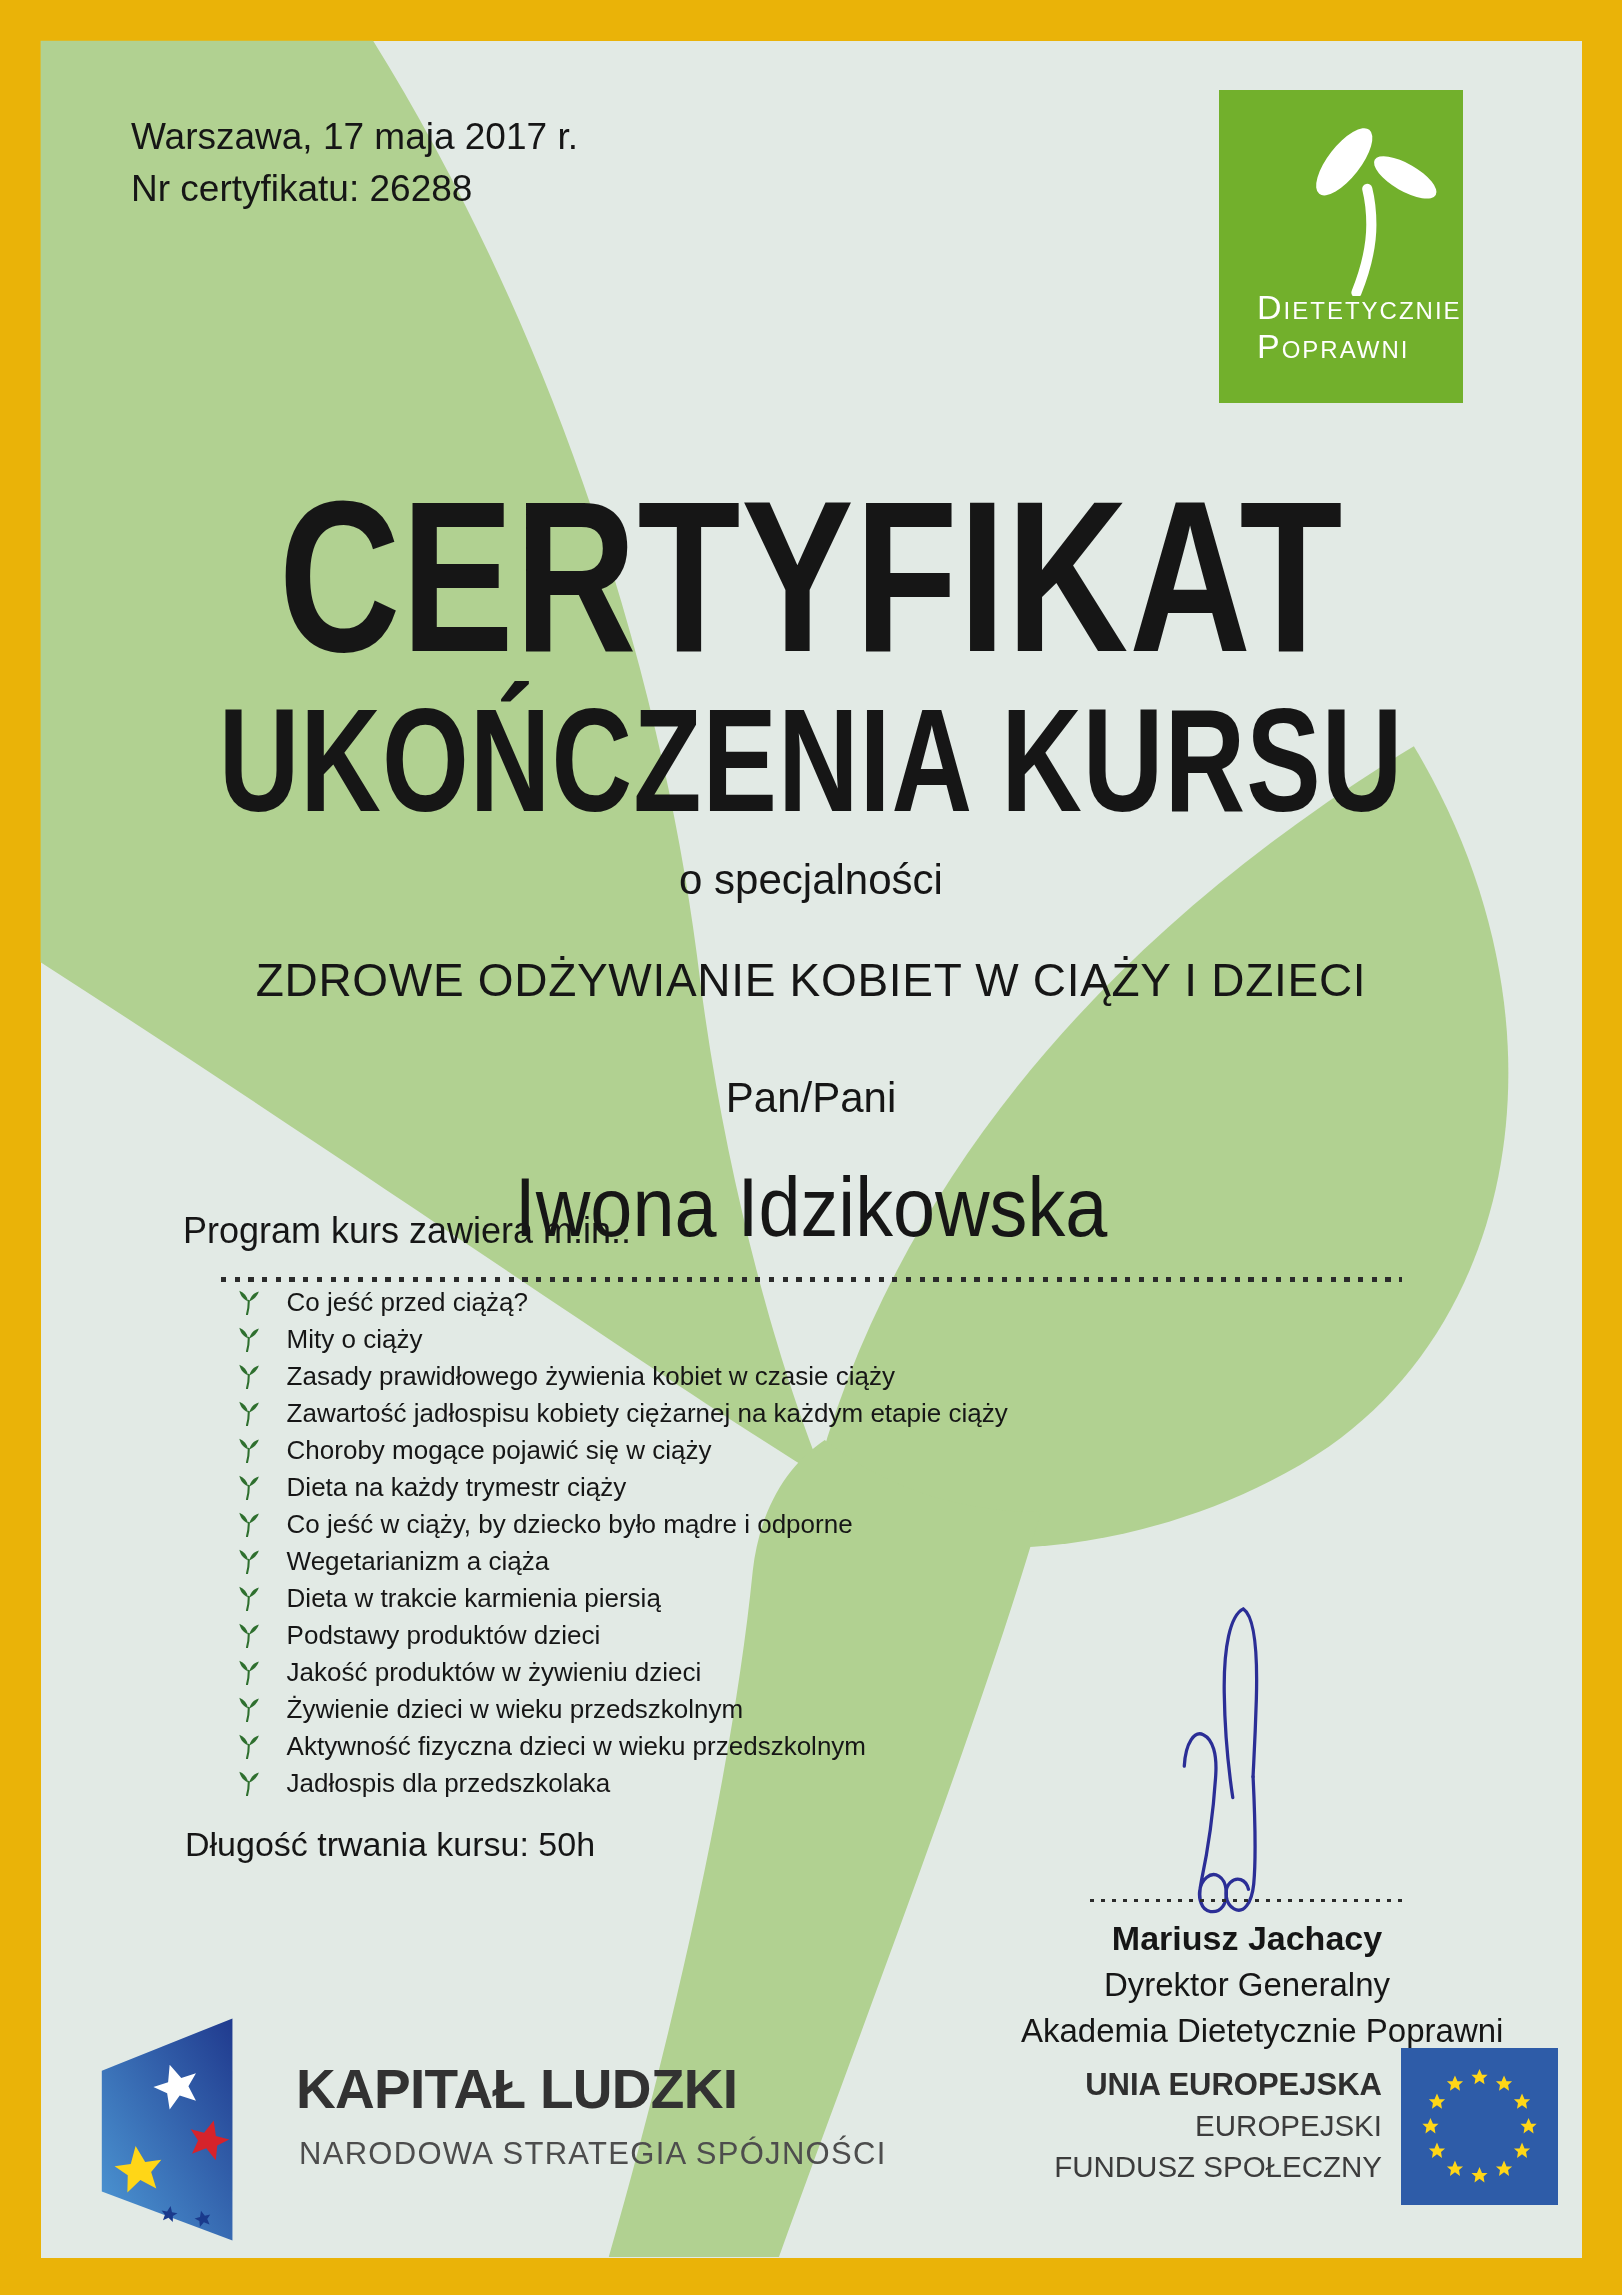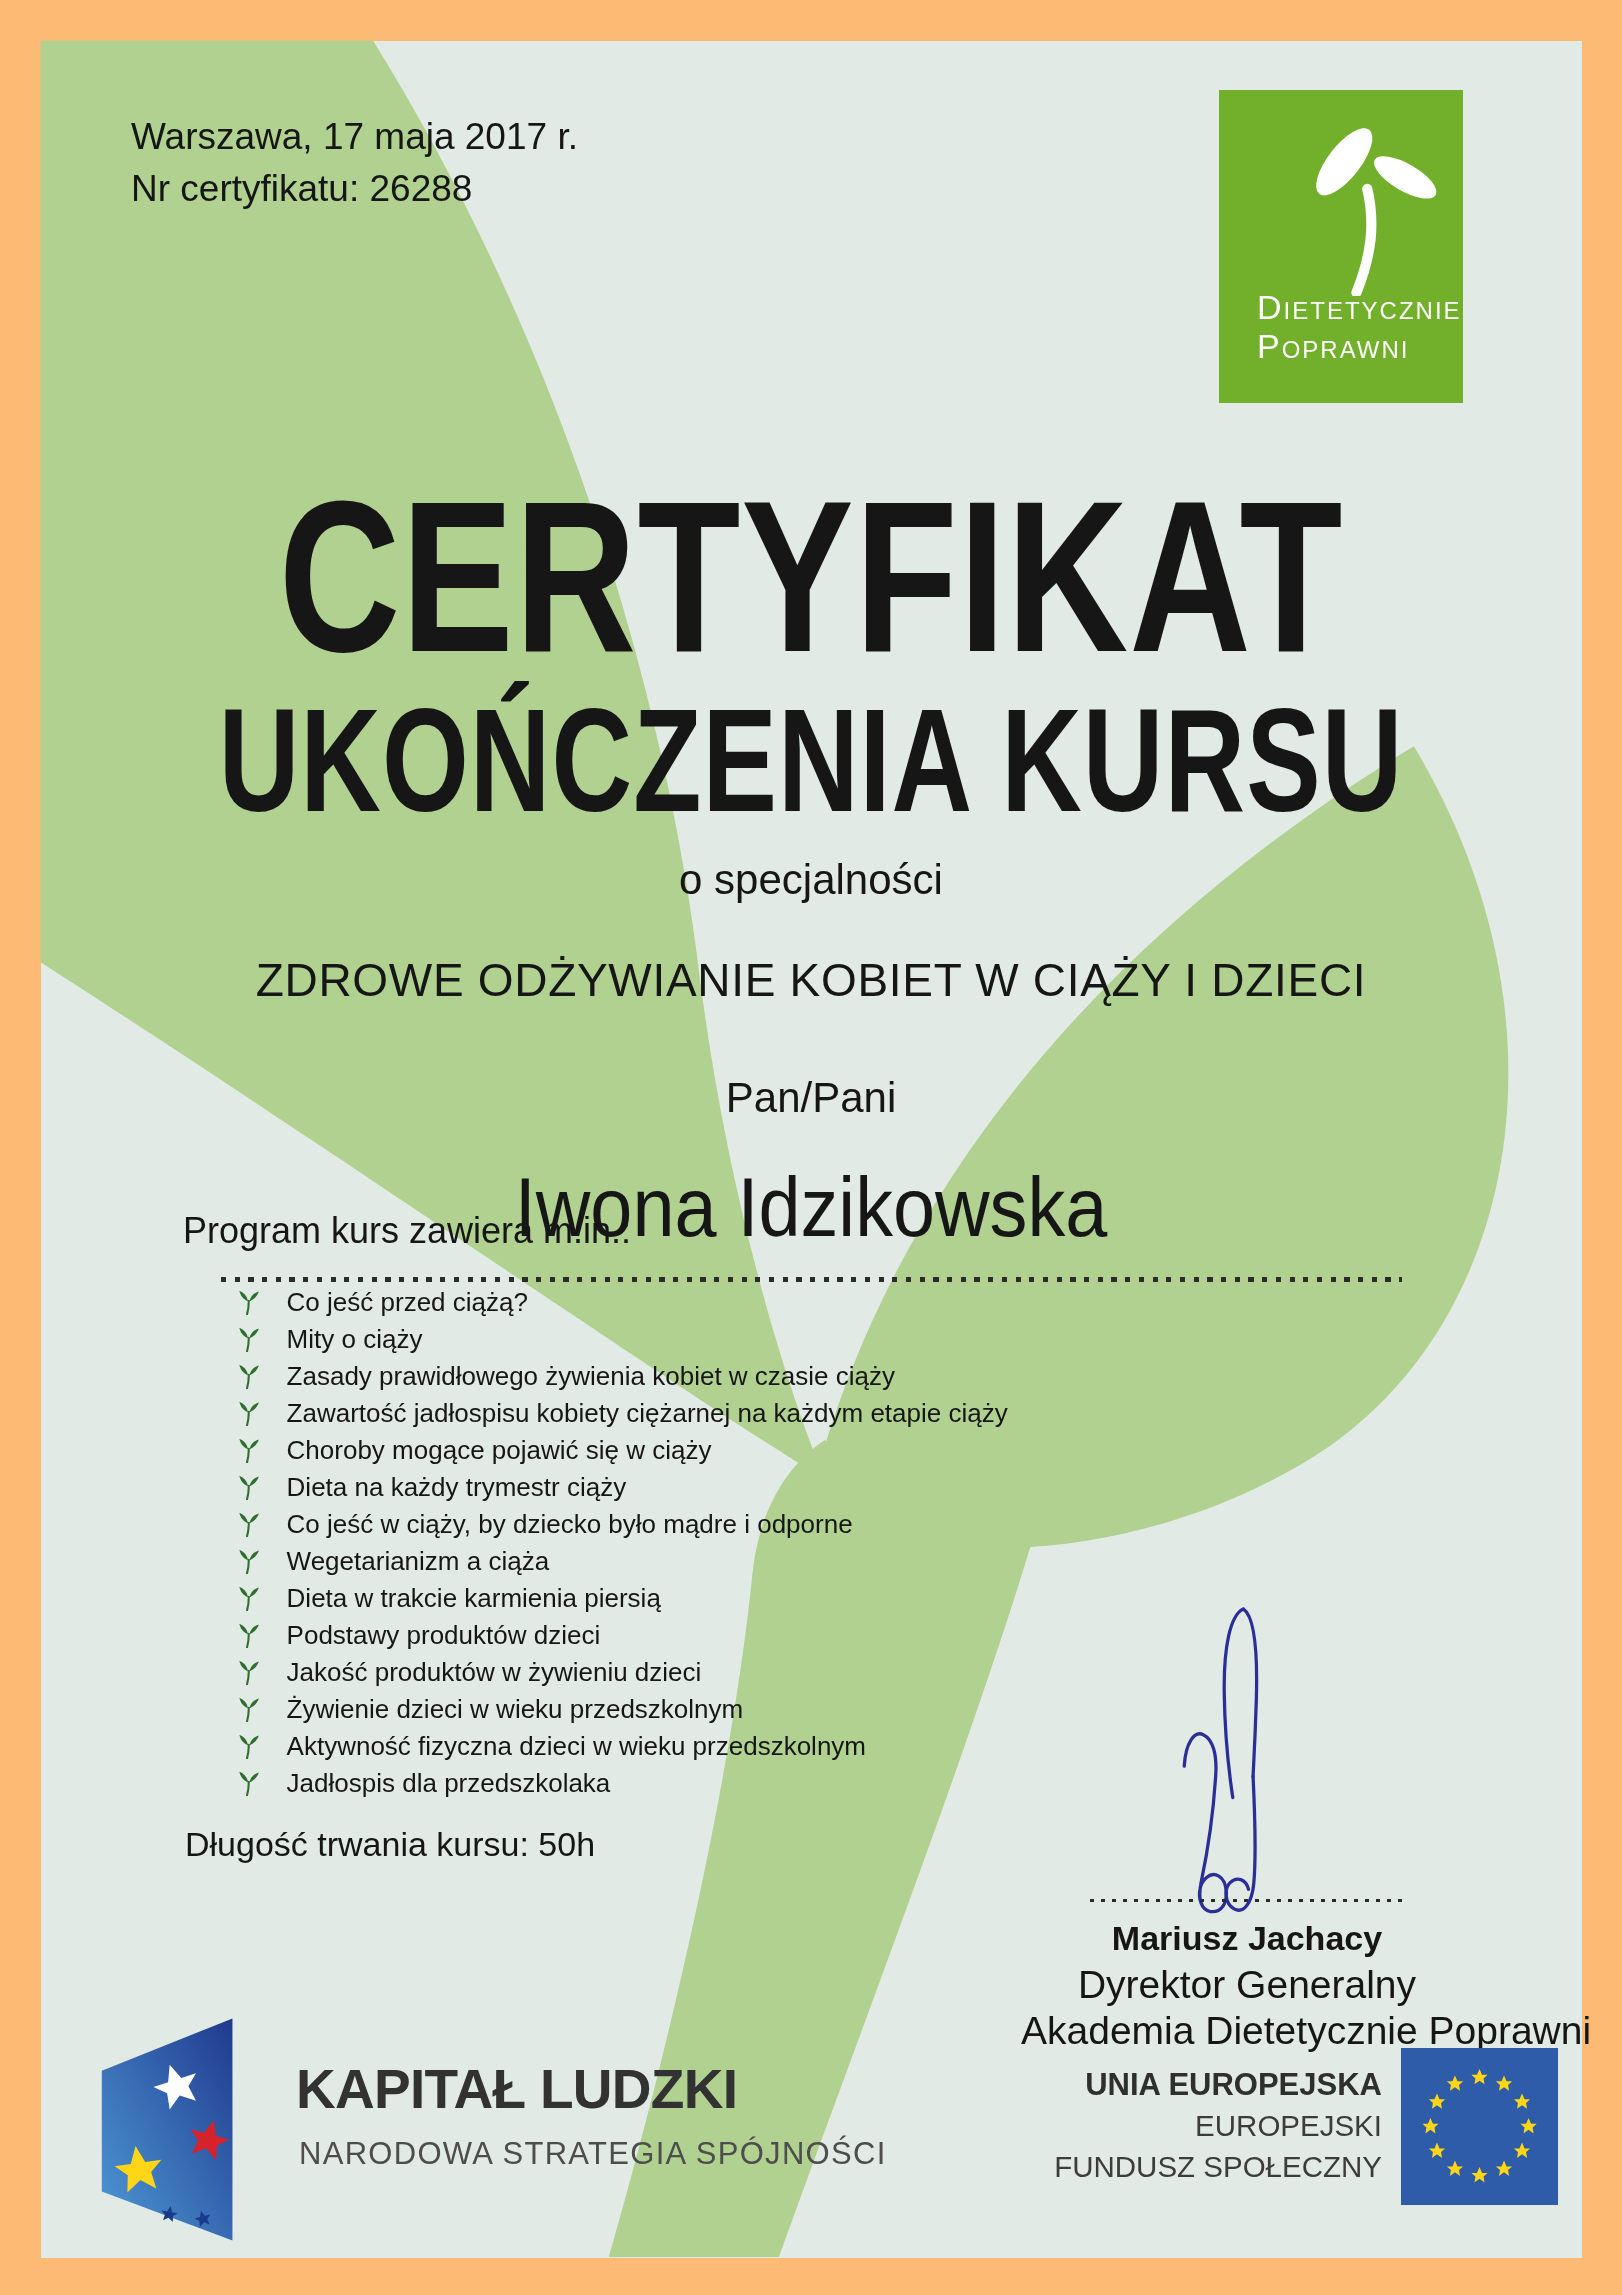--- a/index.html
+++ b/index.html
@@ -1,16 +1,16 @@
 <!DOCTYPE html>
 <html style="font-size:10.5px"><head>
 <meta charset="utf-8">
 <style>
   html,body{margin:0;padding:0;background:#ffffff;}
-  .page{position:relative;width:1622px;height:2295px;background:#fdba74;overflow:hidden;
+  .page{position:relative;width:1622px;height:2295px;background:#eab308;overflow:hidden;
         font-family:"Liberation Sans", sans-serif;color:#161616;}
   .cert-bg{position:absolute;left:41px;top:41px;width:1541px;height:2217px;background:#e2eae5;}
   svg.leaves{position:absolute;left:0;top:0;}
   .abs{position:absolute;}
   .ctr{position:absolute;left:0;right:0;text-align:center;white-space:nowrap;}
   .dateline{font-size:37px;line-height:52px;}
   .logo-box{position:absolute;left:1219px;top:90px;width:244px;height:313px;background:#72b02c;}
   .logo-word{position:absolute;left:38px;color:#ffffff;font-variant:small-caps;
              letter-spacing:2px;font-size:34px;line-height:31px;font-weight:400;}
   .title1{top:468px;font-size:216px;line-height:216px;font-weight:bold;transform:scaleX(0.78);letter-spacing:1.3px;}
@@ -21,21 +21,21 @@
   .name{top:1159px;font-size:84px;transform:scaleX(0.9);}
   .name-line{position:absolute;left:221px;top:1277px;width:1181px;height:4.6px;
      background:repeating-linear-gradient(90deg,#2b2b2b 0 5.2px,rgba(0,0,0,0) 5.2px 13.7px);}
   .prog-head{left:183px;top:1210px;font-size:36px;text-align:right;}
   ul.prog{position:absolute;left:237px;top:1285px;margin:0;padding:0;list-style:none;}
   ul.prog li{display:flex;align-items:flex-start;height:37px;font-size:26px;line-height:34px;white-space:nowrap;}
   ul.prog li svg{flex:0 0 auto;margin:3.9px 26px 0 0;}
   .duration{left:185px;top:1825px;font-size:34px;}
   .sig-block{position:absolute;left:1021px;top:1915px;width:452px;text-align:center;white-space:nowrap;}
   .sig-name{font-size:34px;font-weight:bold;line-height:47px;}
-  .sig-title,.sig-org{font-size:39px;line-height:46px;}
+  .sig-title,.sig-org{font-size:33px;line-height:46px;}
   .sig-line{position:absolute;left:1090px;top:1899px;width:314px;height:3.3px;
      background:repeating-linear-gradient(90deg,#2b2b2b 0 3.9px,rgba(0,0,0,0) 3.9px 11px);}
   .kl-title{left:296px;top:2057px;font-size:55px;font-weight:bold;color:#323232;letter-spacing:-0.7px;white-space:nowrap;}
   .kl-sub{left:299px;top:2136px;font-size:31px;color:#4d4d4d;letter-spacing:1.3px;white-space:nowrap;}
   .eu-text{position:absolute;left:917px;top:2064px;width:465px;text-align:right;white-space:nowrap;}
   .eu-l1{font-size:31px;font-weight:bold;color:#2f2f2f;line-height:41px;}
   .eu-l2,.eu-l3{font-size:29.5px;color:#3c3c3c;line-height:41px;}
   .hidden-defs{position:absolute;width:0;height:0;overflow:hidden;}
 </style>
 </head>

